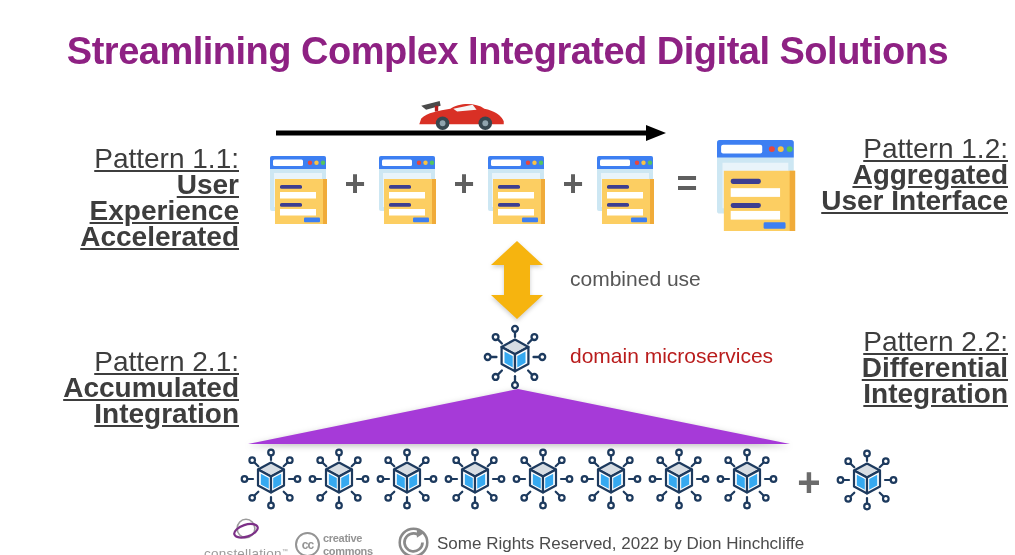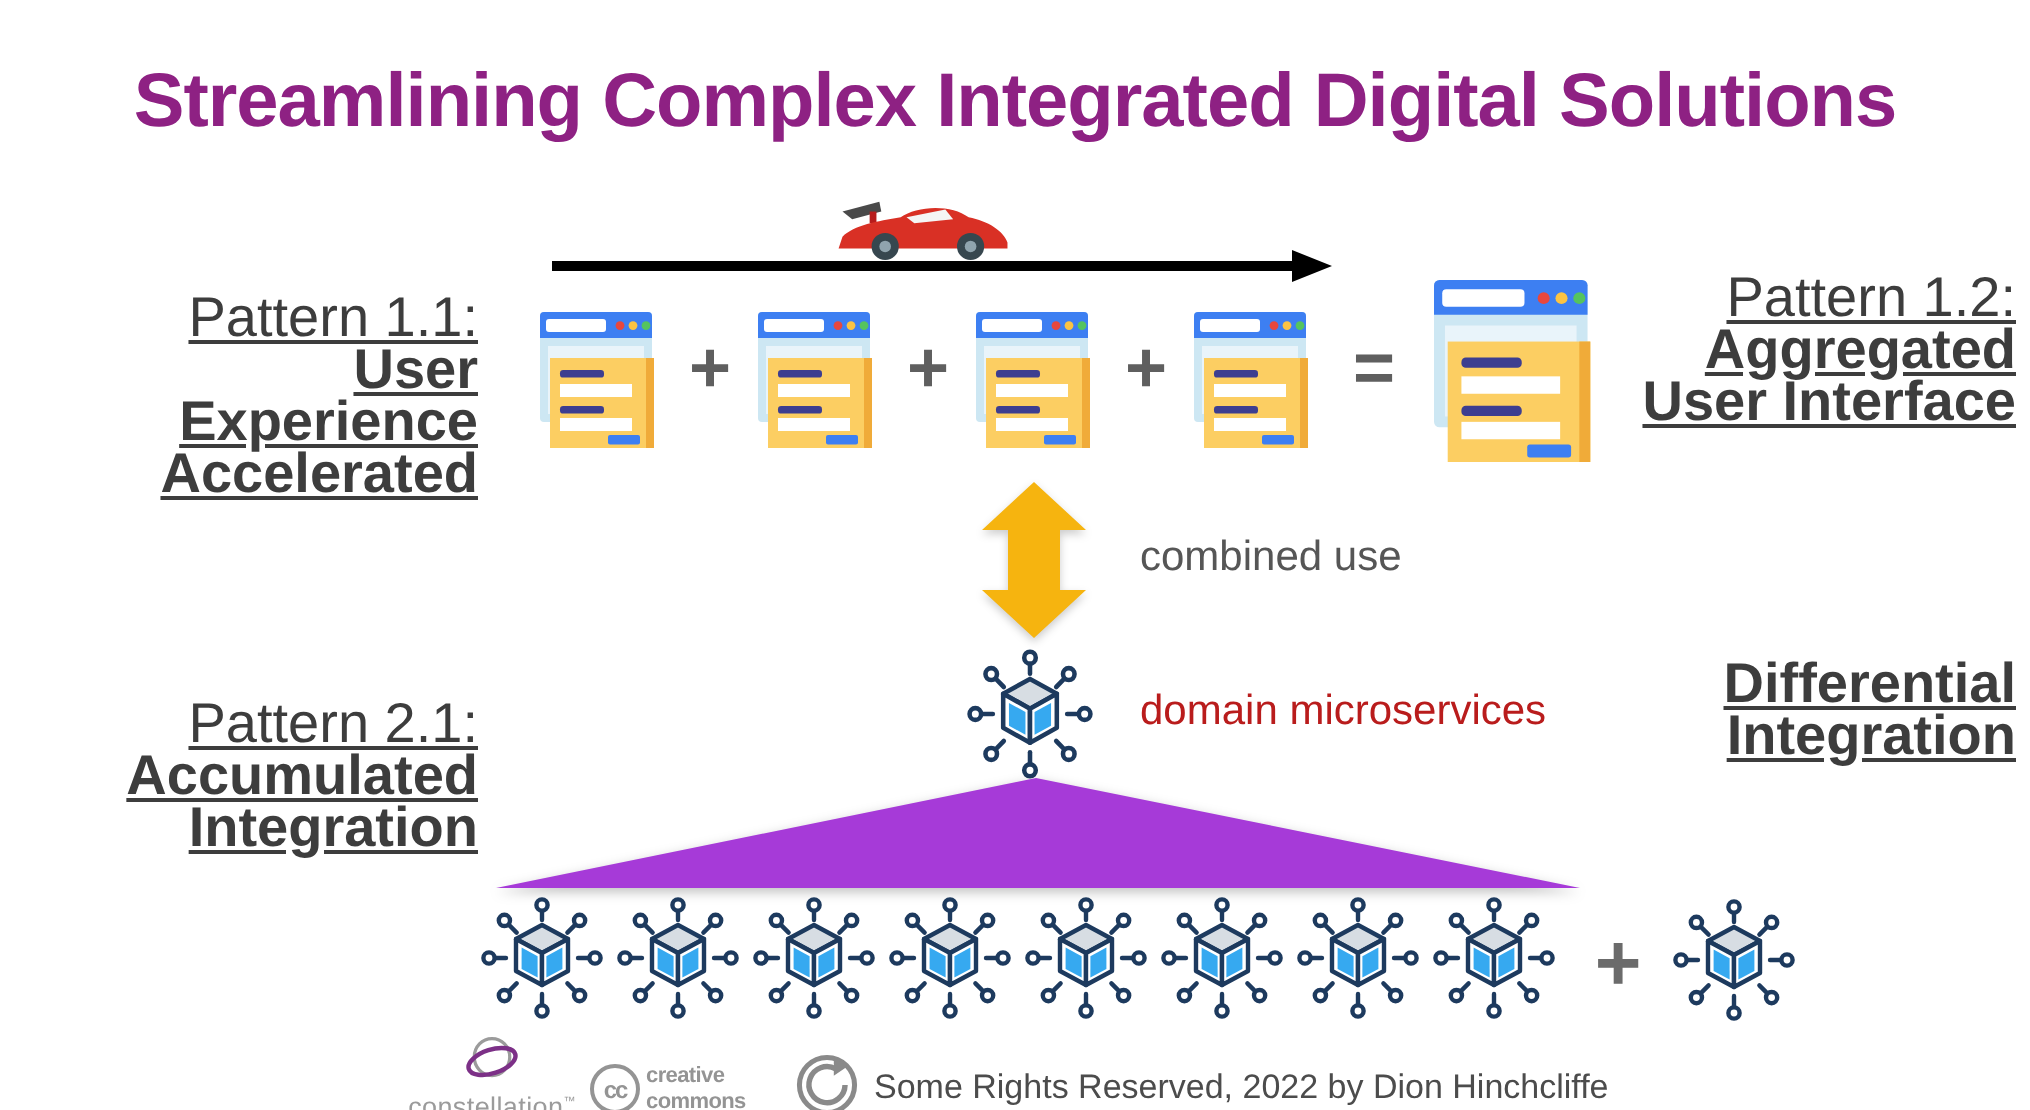--- a/index.html
+++ b/index.html
@@ -149,20 +149,21 @@
     <span class="plabel">Pattern 1.2:</span>
     <span class="pname">Aggregated</span>
     <span class="pname">User Interface</span>
   </div>
   <div class="pattern" id="pattern-21">
     <span class="plabel">Pattern 2.1:</span>
     <span class="pname">Accumulated</span>
     <span class="pname">Integration</span>
   </div>
   <div class="pattern" id="pattern-22">
+    <span class="plabel">Pattern 2.2:</span>
     <span class="pname">Differential</span>
     <span class="pname">Integration</span>
   </div>
 
   <svg class="browser-sm" id="b1" viewBox="0 0 62 68">
       <use href="#sym-browser"></use>
     </svg>
   <span class="op" id="plus1">+</span>
   <svg class="browser-sm" id="b2" viewBox="0 0 62 68">
       <use href="#sym-browser"></use>

